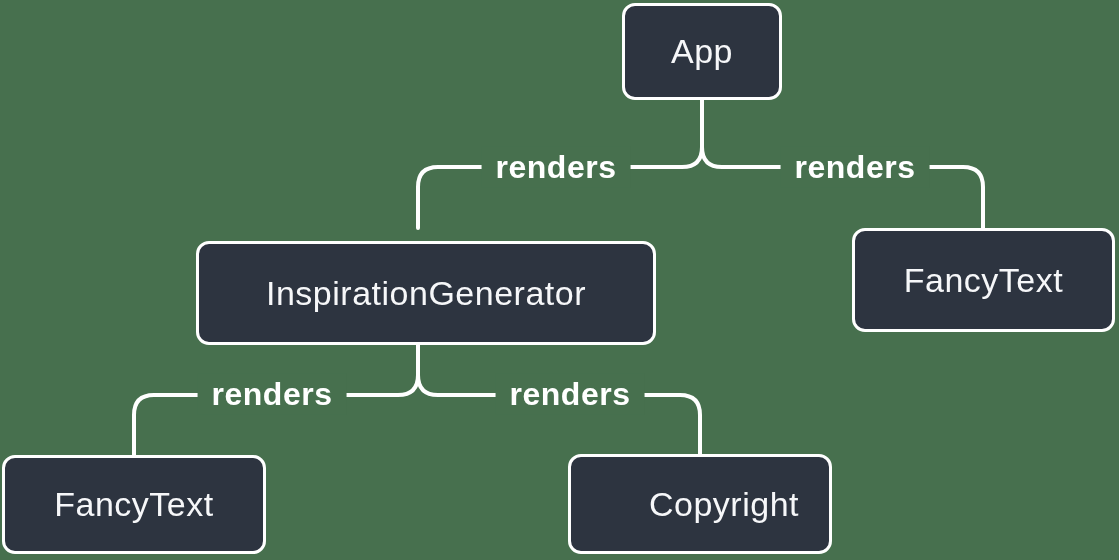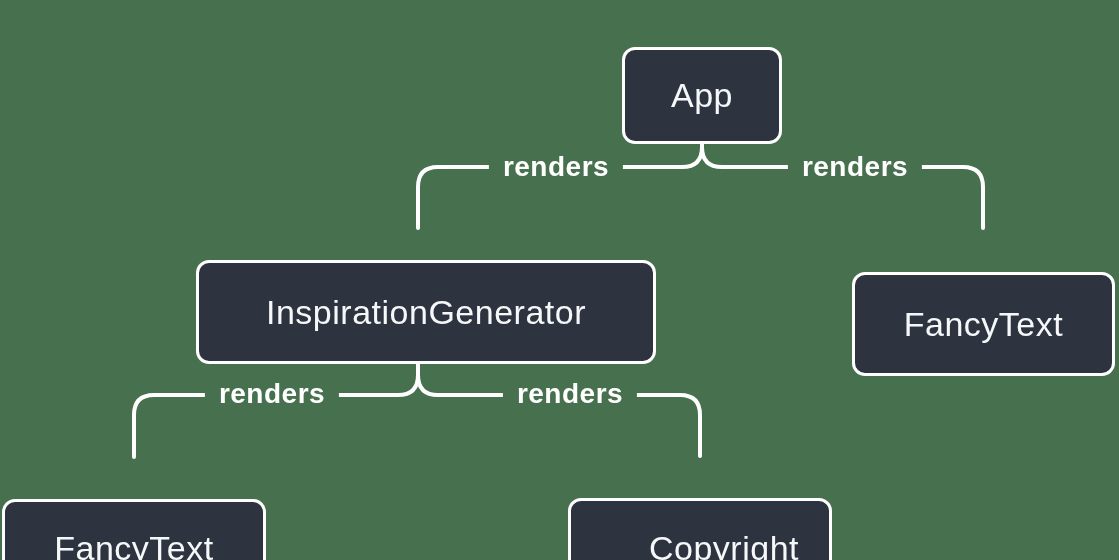--- a/index.html
+++ b/index.html
@@ -40,33 +40,32 @@
     border:3.5px solid var(--line);
     border-radius:13px;
     display:flex;
     align-items:center;
     justify-content:center;
     color:var(--node-text);
     font-size:34px;
     font-weight:500;
     letter-spacing:0.5px;
     white-space:nowrap;
-    margin-top:44px;
   }
   .node-app{left:622px;top:3px;width:160px;height:97px;}
-  .node-ig{left:196px;top:216px;width:460px;height:104px;}
+  .node-ig{left:196px;top:241px;width:460px;height:104px;}
   .node-ft-top{left:852px;top:228px;width:263px;height:104px;}
   .node-ft-bottom{left:2px;top:455px;width:264px;height:99px;}
   .node-copyright{left:568px;top:454px;width:264px;height:100px;padding-left:48px;}
   .edge-label{
     position:absolute;
     transform:translate(-50%,-50%);
     background:var(--background);
     color:var(--line);
-    font-size:28px;
+    font-size:32px;
     font-weight:700;
     letter-spacing:0.5px;
     padding:2px 14px;
     white-space:nowrap;
   }
   .edge-label-0{left:556px;top:167px;}
   .edge-label-1{left:855px;top:167px;}
   .edge-label-2{left:272px;top:394px;}
   .edge-label-3{left:570px;top:394px;}
 </style>

